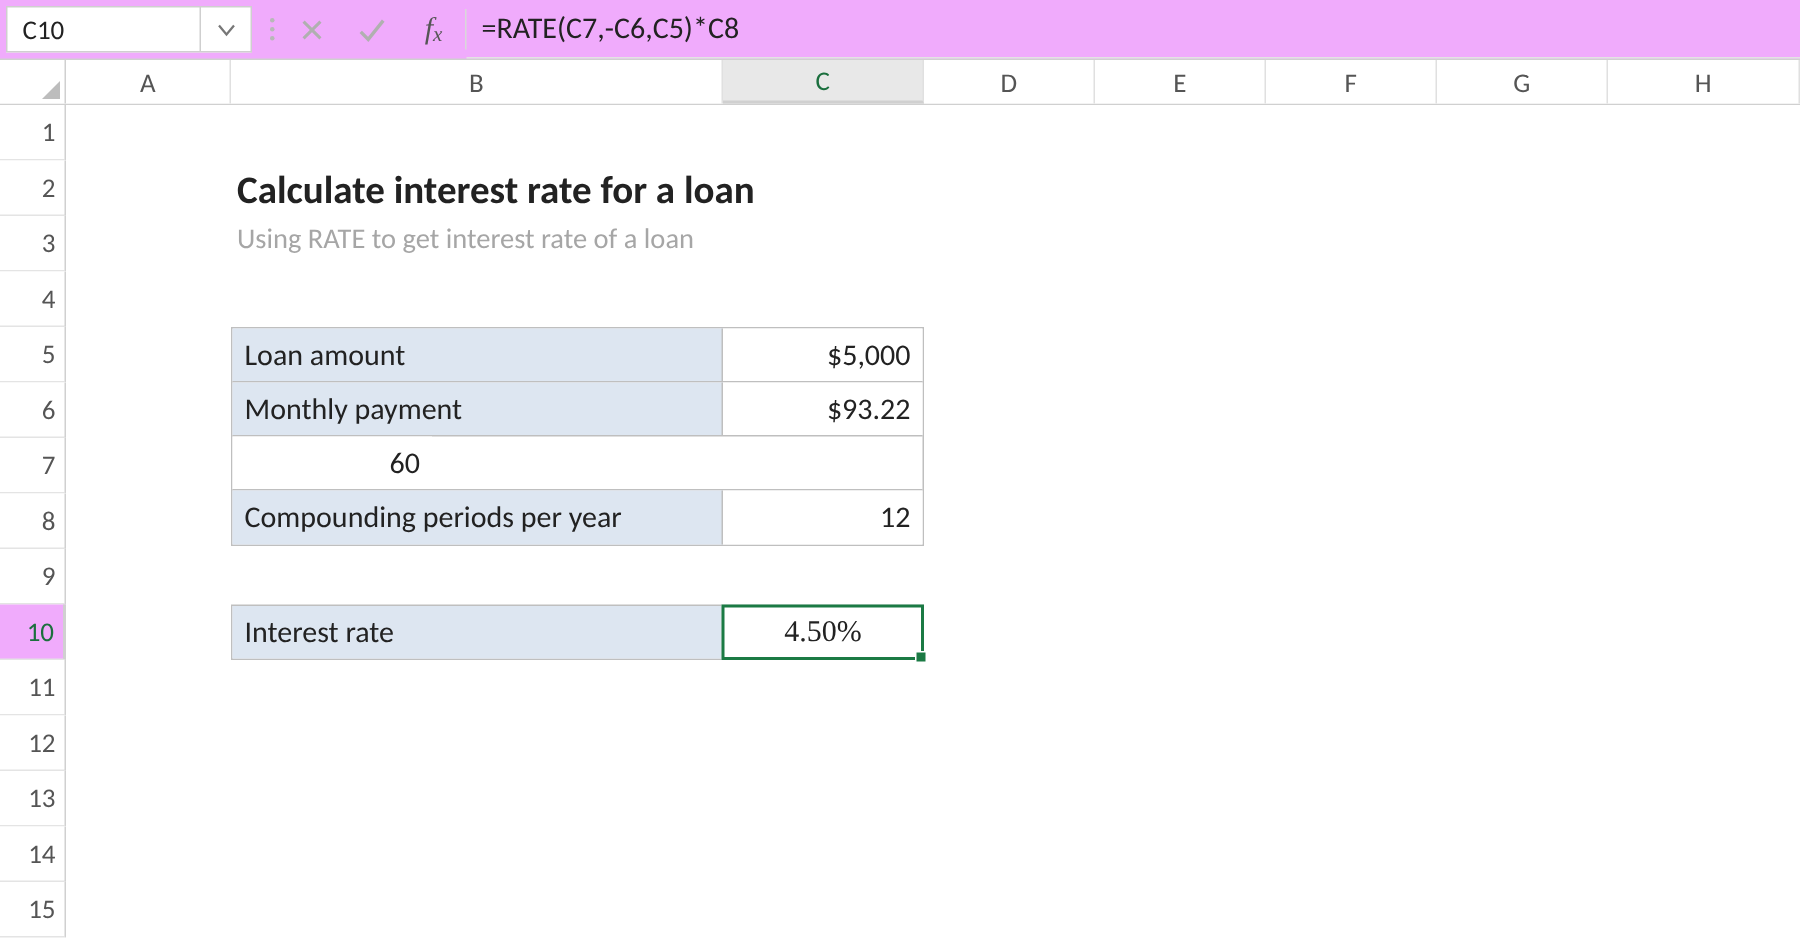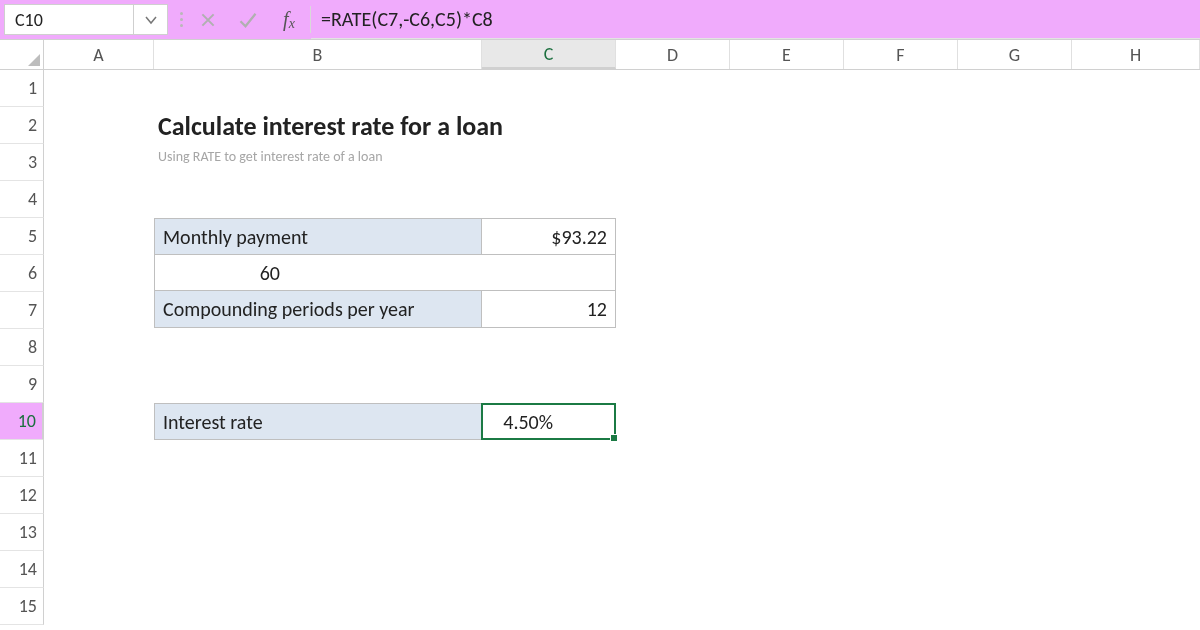--- a/index.html
+++ b/index.html
@@ -179,21 +179,21 @@
     left: 114px; 
     top: 40px;   
     font-weight: 700;
     font-size: 26px;
     color: #222;
   }
   .subtitle {
     position: absolute;
     left: 114px;
     top: 78px;   
-    font-size: 14px;
+    font-size: 19px;
     color: #a6a6a6;
   }
 
   
   .tbl1 {
     position: absolute;
     left: 110px;  
     top: 148px;   
     width: 462px; 
     border: 1px solid #bfbfbf;
@@ -242,24 +242,25 @@
   .tbl2 .valwrap {
     width: 133px;
     position: relative;
   }
   .active-cell {
     position: absolute;
     inset: -1px;
     border: 2px solid #1b7a44;
     display: flex;
     align-items: center;
-    justify-content: flex-start;
+    justify-content: center;
     padding: 0 20px;
     font-size: 20px;
     background: #ffffff;
+    font-family: Liberation Serif, serif;
   }
   .fill-handle {
     position: absolute;
     right: -4px; bottom: -4px;
     width: 8px; height: 8px;
     background: #1b7a44;
     border: 1px solid #ffffff;
   }
 
   .chev svg { width: 16px; height: 16px; }
@@ -327,20 +328,24 @@
       <div class="row-h r">14</div>
       <div class="row-h r">15</div>
     </div>
   <div class="cells">
     <div class="cell-area">
       <div class="title">Calculate interest rate for a loan</div>
       <div class="subtitle">Using RATE to get interest rate of a loan</div>
 
       <div class="tbl1">
         <div class="trow">
+          <div class="lab">Loan amount</div>
+          <div class="val">$5,000</div>
+        </div>
+        <div class="trow">
           <div class="lab">Monthly payment</div>
           <div class="val">$93.22</div>
         </div>
         <div class="trow">
           <div class="val">60</div>
         </div>
         <div class="trow">
           <div class="lab">Compounding periods per year</div>
           <div class="val">12</div>
         </div>

